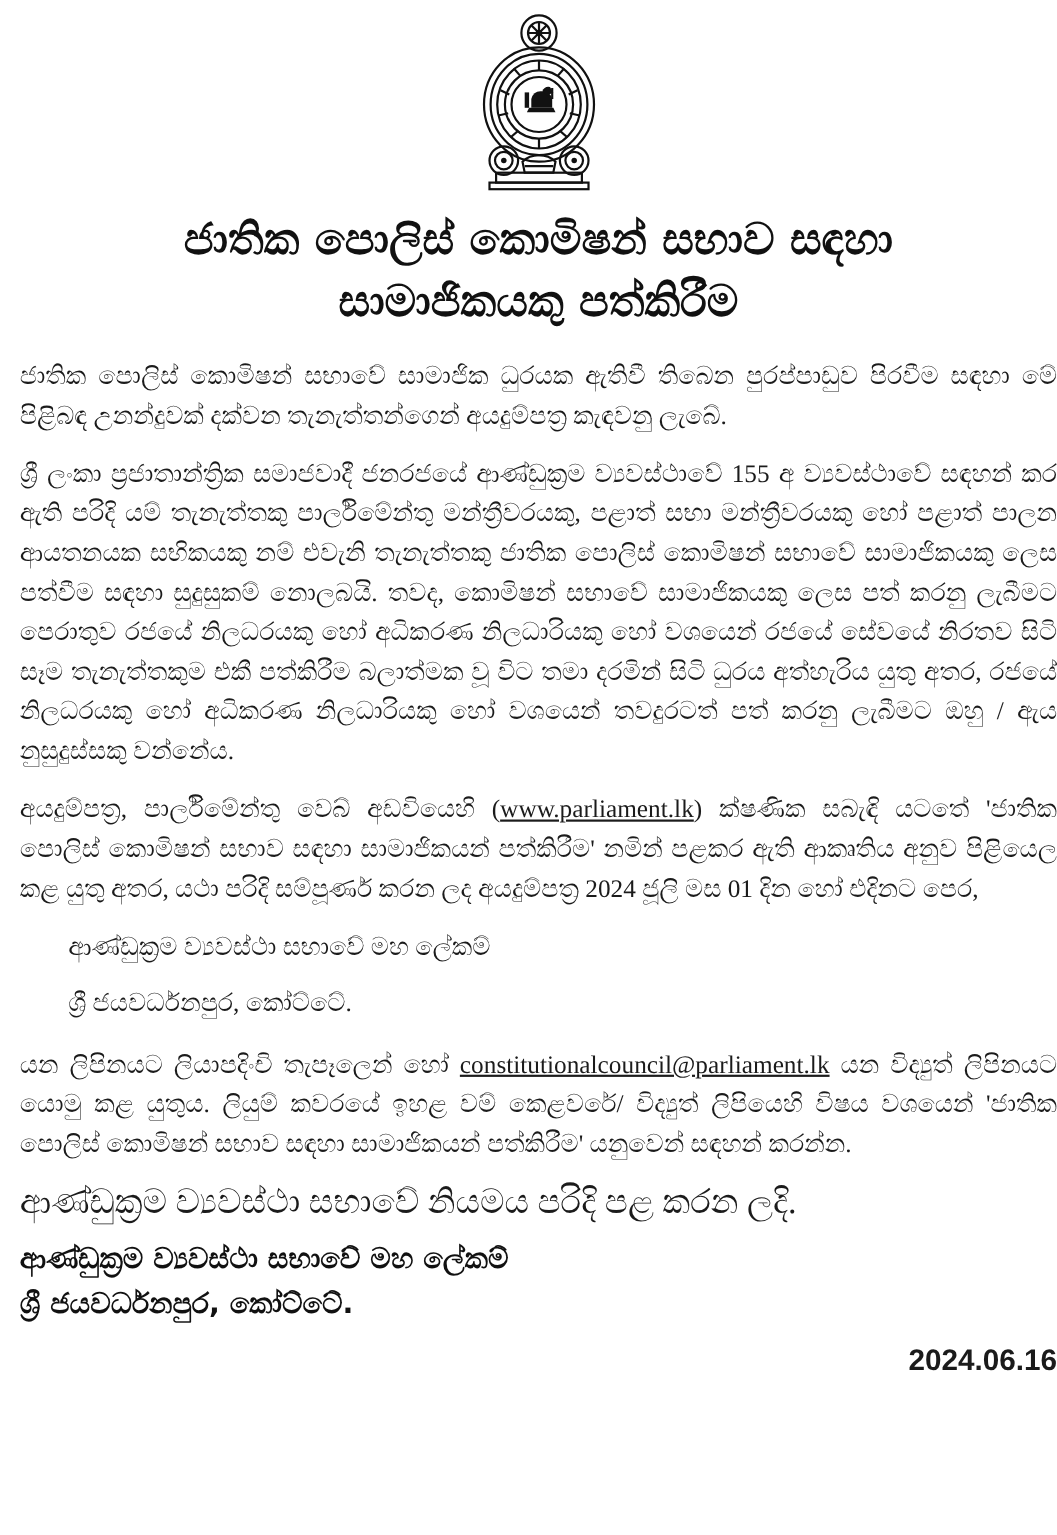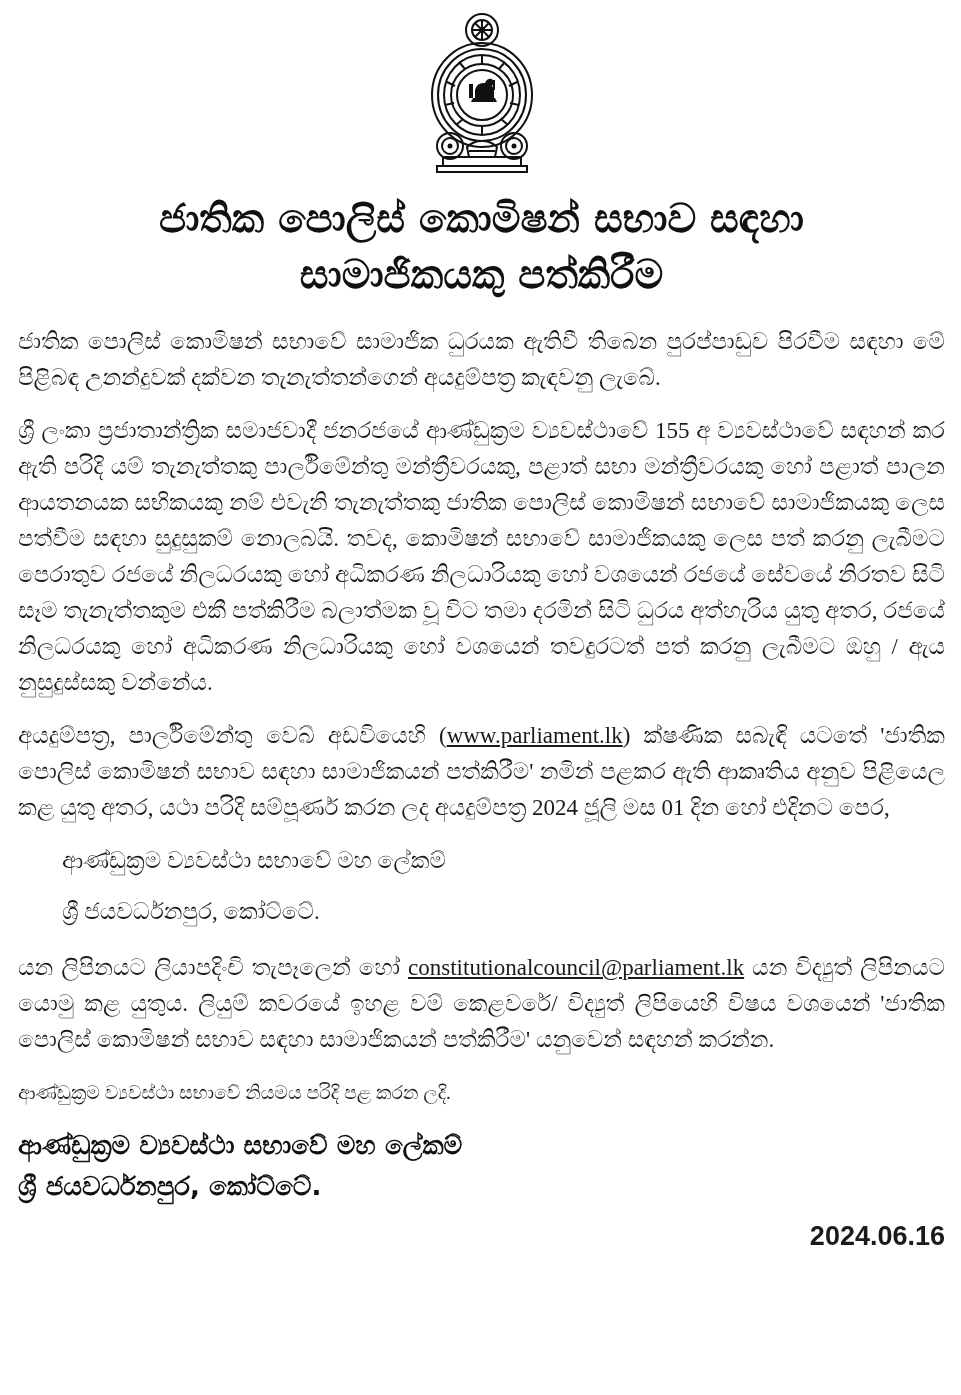--- a/index.html
+++ b/index.html
@@ -3,21 +3,21 @@
 <meta charset="utf-8">
 <style>
   * { box-sizing: border-box; }
   html, body { margin: 0; padding: 0; background: #e8e8e8; }
   .page {
     width: 961px;
     height: 1395px;
     margin: 0 auto;
     background: #ffffff;
     color: #1b1b1b;
-    padding: 8px 16px 0 18px;
+    padding: 8px 0 0 18px;
     font-family: "Liberation Serif", "DejaVu Serif", serif;
     overflow: hidden;
   }
   .emblem-wrap {
     display: flex;
     justify-content: center;
     padding-top: 2px;
     height: 168px;
   }
   .title {
@@ -41,21 +41,21 @@
     font-family: "Liberation Serif", "DejaVu Serif", serif;
   }
   .address-block {
     margin: 4px 0 20px 44px;
     font-size: 23px;
     line-height: 36px;
   }
   .address-block .addr-line { margin-bottom: 15px; }
   .address-block .addr-line:last-child { margin-bottom: 0; }
   .notice-line {
-    font-size: 19px;
+    font-size: 31px;
     line-height: 36px;
     margin: 0 0 14px 0;
   }
   .signature-block {
     font-family: "DejaVu Sans", "Liberation Sans", sans-serif;
     font-weight: 700;
     font-size: 26px;
     line-height: 41px;
     color: #111;
     margin-bottom: 14px;

